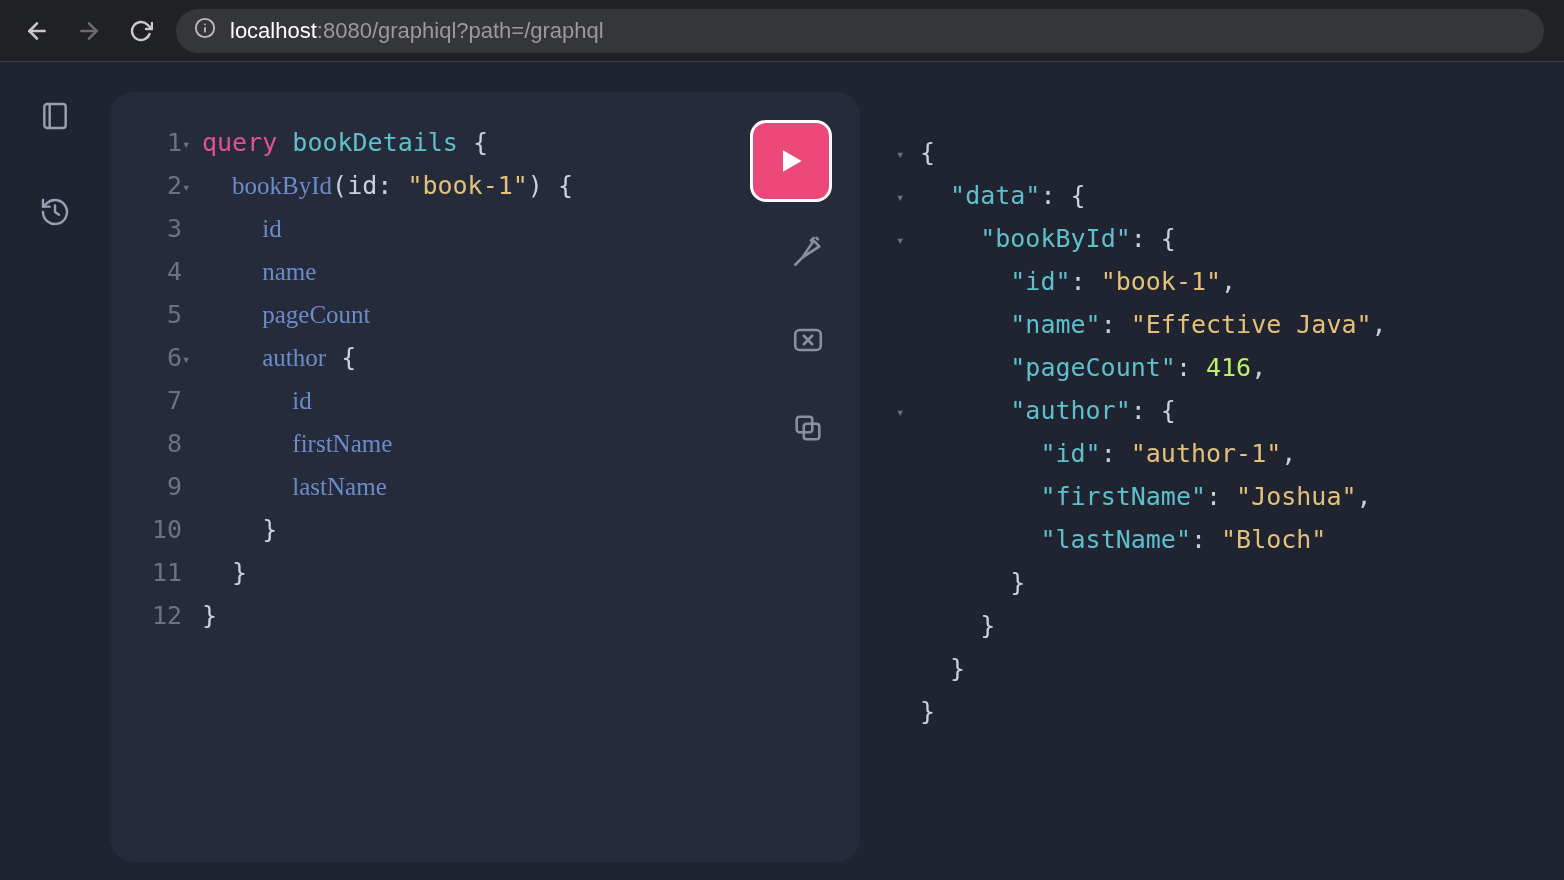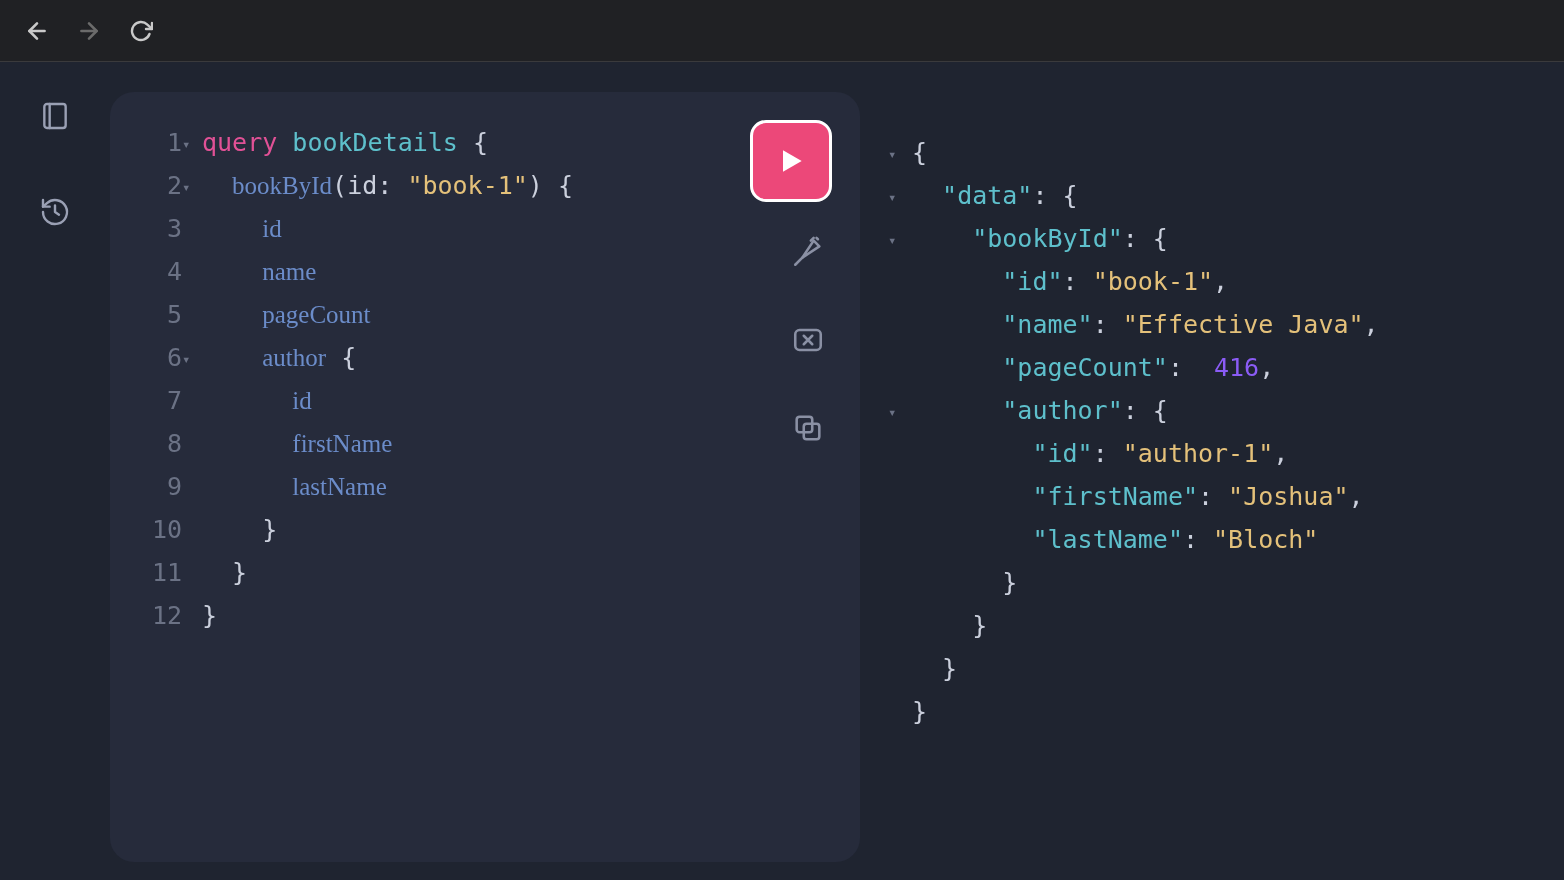--- a/index.html
+++ b/index.html
@@ -60,21 +60,21 @@
     width: 40px; height: 40px;
     display: flex; align-items: center; justify-content: center;
     color: #9aa0b4;
     cursor: pointer;
   }
 
   
   .main {
     flex: 1;
     display: flex;
-    gap: 8px;
+    gap: 16px;
     padding: 30px 0 0 0;
   }
 
   
   .editor-panel {
     width: 750px;
     background: #262b3b;
     border-radius: 24px;
     padding: 30px 28px;
     position: relative;
@@ -144,21 +144,21 @@
   }
   .rfold {
     display: inline-block;
     width: 24px;
     color: #6b7285;
     font-size: 14px;
     vertical-align: 2px;
   }
   .jk   { color: #5ec0cc; }   
   .jstr { color: #e4c17a; }
-  .jnum { color: #8b5cf6; margin-left: 16px; }
+  .jnum { color: #bef264; }
   .jp   { color: #cbd0dd; }
 </style>
 </head>
 <body>
 
 <div class="browser-bar">
   <div class="nav-btn">
     <svg width="26" height="26" viewBox="0 0 24 24" fill="none" stroke="currentColor" stroke-width="2.4" stroke-linecap="round" stroke-linejoin="round">
         <line x1="19" y1="12" x2="5" y2="12"></line>
         <polyline points="12 19 5 12 12 5"></polyline>
@@ -168,20 +168,32 @@
     <svg width="26" height="26" viewBox="0 0 24 24" fill="none" stroke="currentColor" stroke-width="2.4" stroke-linecap="round" stroke-linejoin="round">
         <line x1="5" y1="12" x2="19" y2="12"></line>
         <polyline points="12 5 19 12 12 19"></polyline>
       </svg>
   </div>
   <div class="nav-btn">
     <svg width="24" height="24" viewBox="0 0 24 24" fill="none" stroke="currentColor" stroke-width="2.4" stroke-linecap="round" stroke-linejoin="round">
         <polyline points="23 4 23 10 17 10"></polyline>
         <path d="M20.49 15a9 9 0 1 1-2.12-9.36L23 10"></path>
       </svg>
+  </div>
+  <div class="url-bar">
+    <span>
+      <svg width="22" height="22" viewBox="0 0 24 24" fill="none" stroke="#bdbdbd" stroke-width="2" stroke-linecap="round" stroke-linejoin="round">
+          <circle cx="12" cy="12" r="10"></circle>
+          <line x1="12" y1="16" x2="12" y2="12"></line>
+          <line x1="12" y1="8" x2="12.01" y2="8"></line>
+        </svg>
+    </span>
+    <span class="url-text">
+      <span class="url-host">localhost</span><span class="url-path">:8080</span><span class="url-path">/graphiql?path=/graphql</span>
+    </span>
   </div>
 </div>
 
 <div class="app">
 
   <div class="rail">
     <div class="rail-btn">
       <svg width="32" height="32" viewBox="0 0 24 24" fill="none" stroke="currentColor" stroke-width="1.8" stroke-linecap="round" stroke-linejoin="round">
           <rect x="4" y="3" width="16" height="18" rx="2"></rect>
           <line x1="8" y1="3" x2="8" y2="21"></line>

